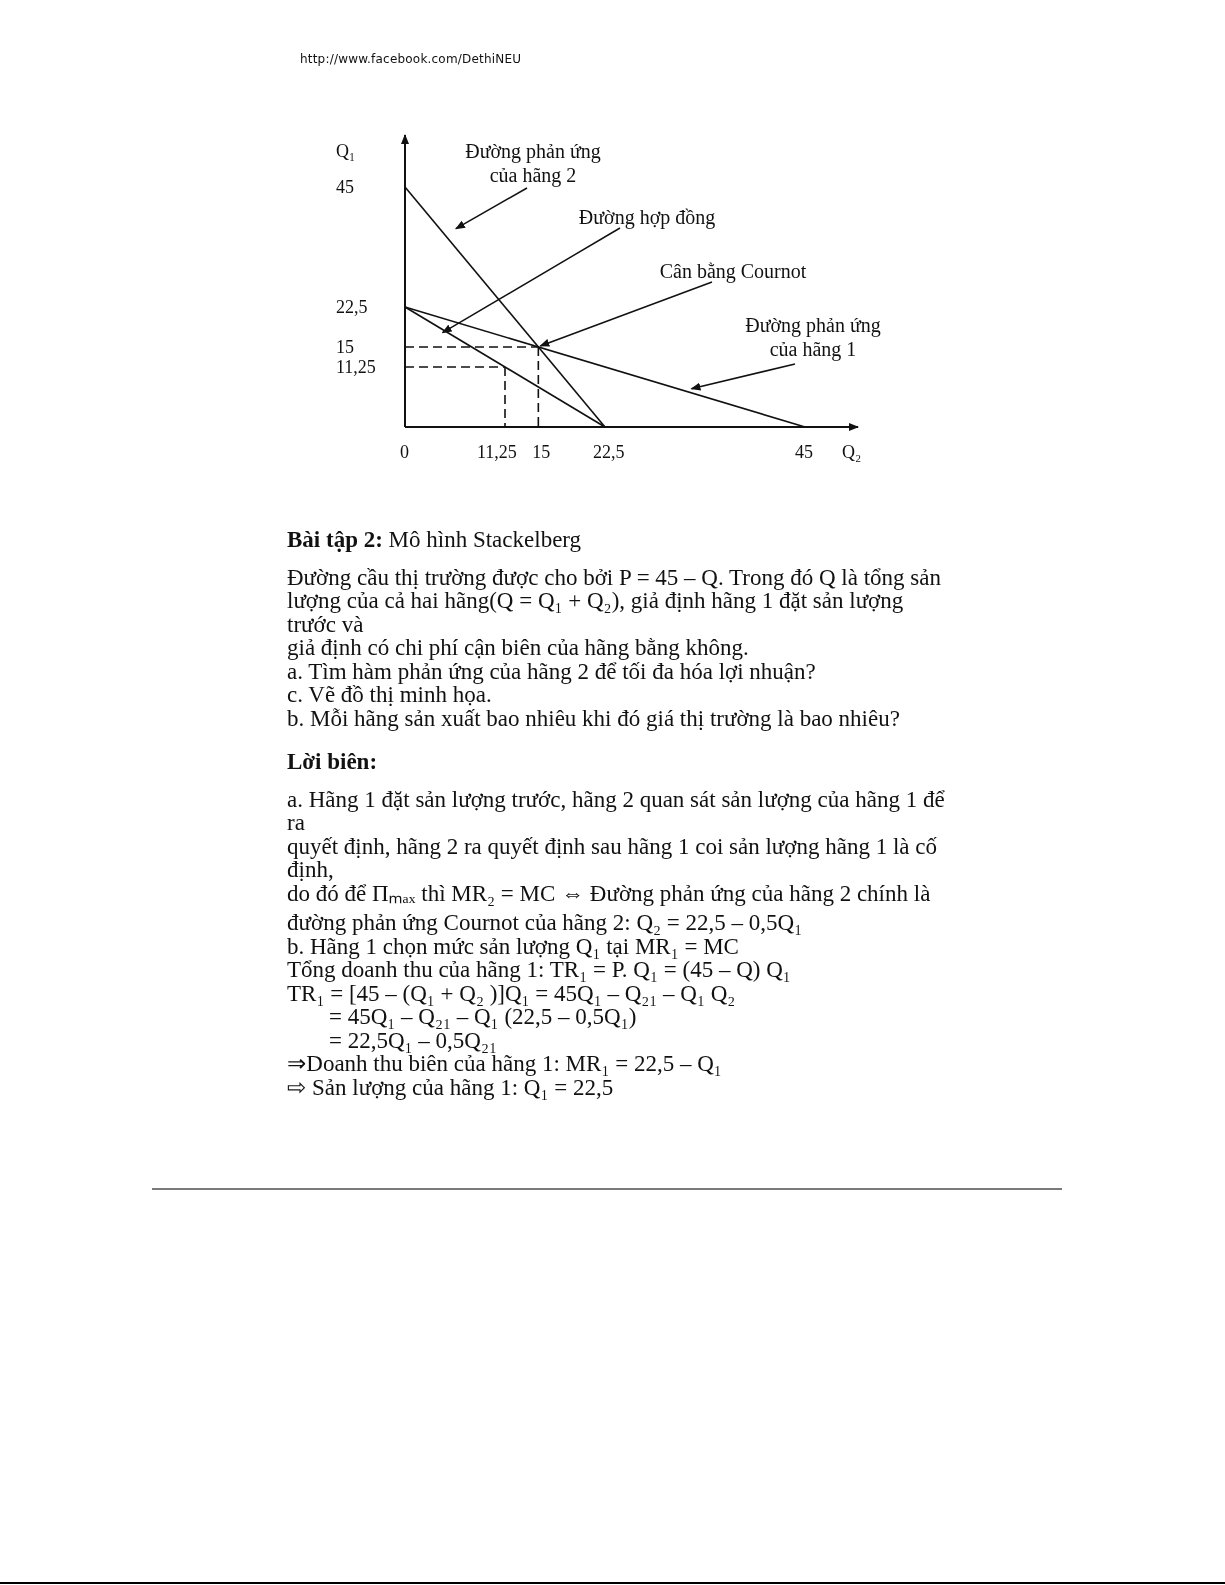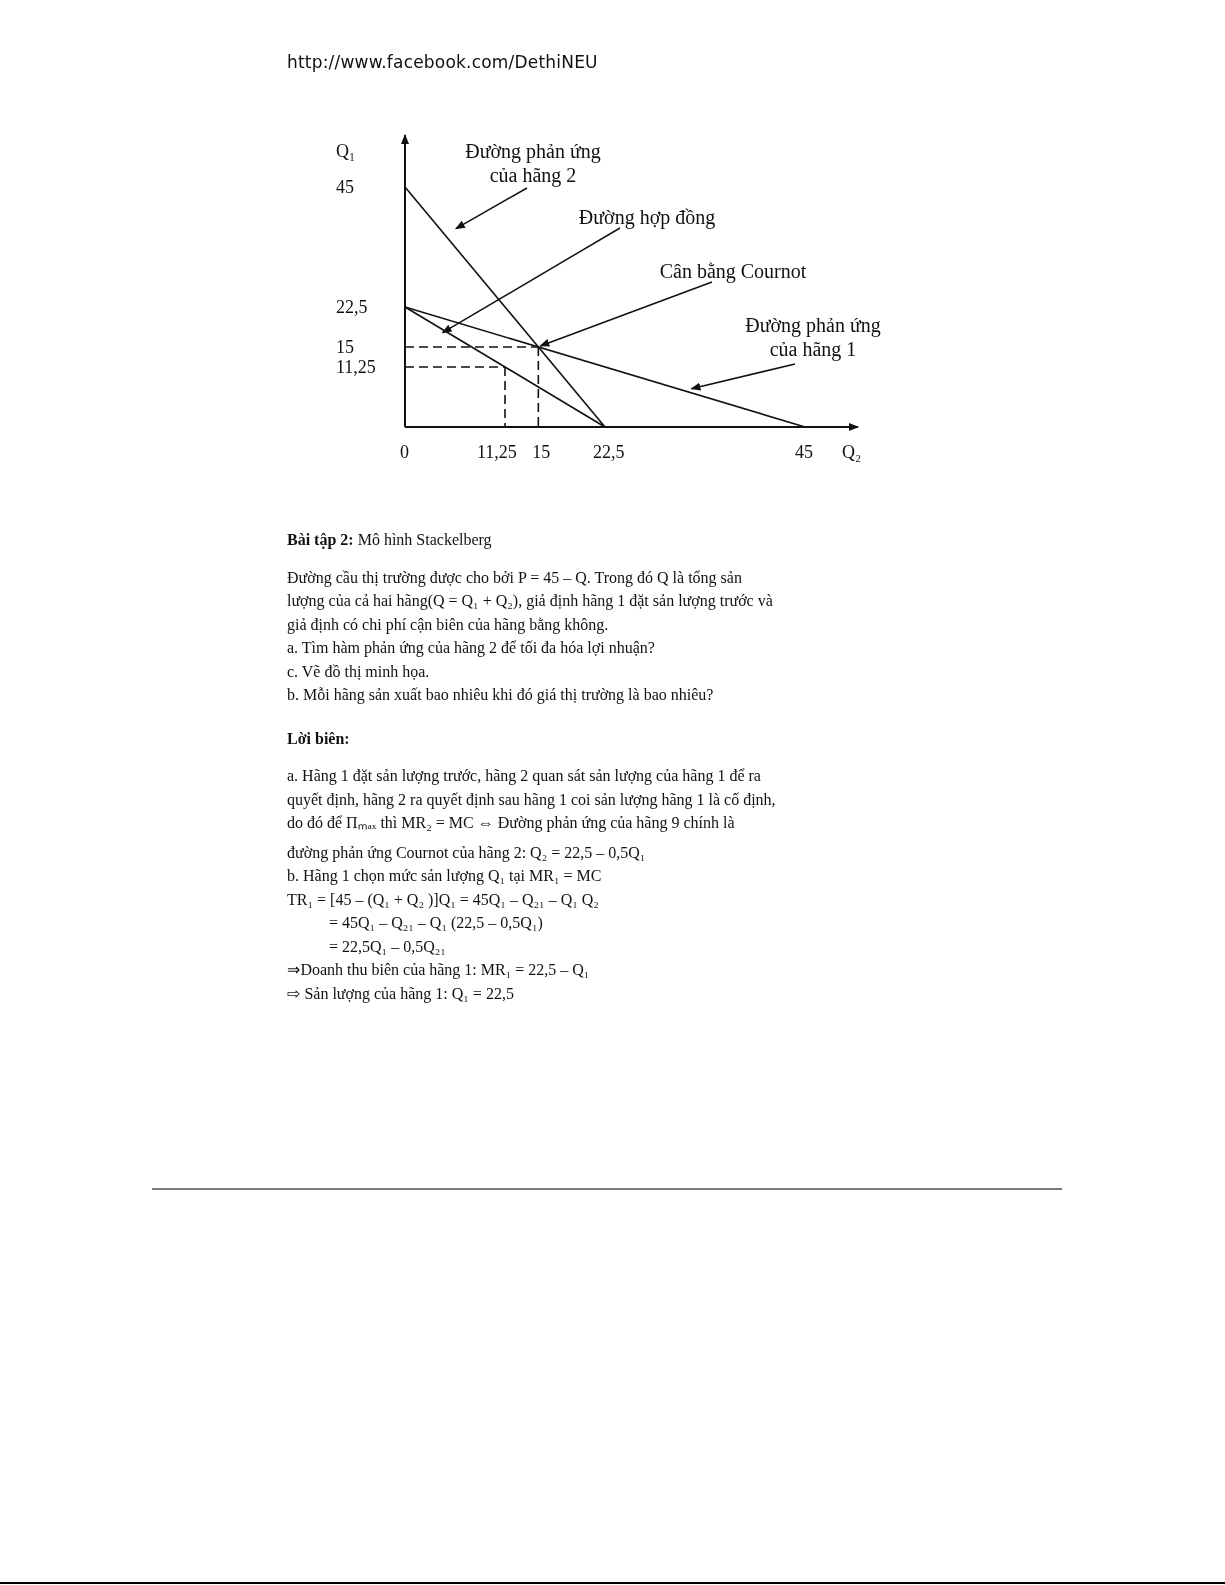--- a/index.html
+++ b/index.html
@@ -1,26 +1,26 @@
 <!DOCTYPE html>
 <html><head>
 <meta charset="utf-8">
 <style>
   html, body { margin: 0; padding: 0; background: #ffffff; }
   body { width: 1225px; height: 1585px; position: relative; overflow: hidden; }
   .header-url {
-    position: absolute; left: 287px; top: 52px;
-    font-family: "DejaVu Sans", sans-serif; font-size: 17px; color: #111;
+    position: absolute; left: 300px; top: 52px;
+    font-family: "DejaVu Sans", sans-serif; font-size: 12px; color: #111;
     letter-spacing: 0.2px;
   }
   #chart { position: absolute; left: 0; top: 0; width: 1225px; height: 500px; }
   .chart-text { font-family: "Liberation Serif", serif; fill: #111; }
   .doc {
     position: absolute; left: 287px; top: 528px; width: 660px;
-    font-family: "Liberation Serif", serif; font-size: 16px; color: #111;
+    font-family: "Liberation Serif", serif; font-size: 23px; color: #111;
     line-height: 23.5px;
   }
   .doc p { margin: 0; }
   .doc .title { margin-bottom: 14px; }
   .doc .gap { height: 20px; }
   .doc b { font-weight: bold; }
   .indent { padding-left: 42px; }
   .divider {
     position: absolute; left: 152px; top: 1188px; width: 910px; height: 0;
     border-top: 2px solid #7a7a7a;
@@ -92,26 +92,27 @@
       <p>a.  Tìm hàm phản ứng của hãng 2 để tối đa hóa lợi nhuận?</p>
       <p>c. Vẽ đồ thị minh họa.</p>
       <p>b.  Mỗi hãng sản xuất bao nhiêu khi đó giá thị trường là bao nhiêu?</p>
     </div>
   <div class="gap"></div>
   <p><b>Lời biên:</b></p>
   <div style="height:14px"></div>
   <div id="sol-a">
       <p>a.  Hãng 1 đặt sản lượng trước, hãng 2 quan sát sản lượng của hãng 1 để ra</p>
       <p>quyết định, hãng 2 ra quyết định sau hãng 1 coi sản lượng hãng 1 là cố định,</p>
-      <p>do đó để Πₘₐₓ thì MR₂ = MC ⇔ Đường phản ứng của hãng 9 chính là</p>
+      <p>do đó để Πₘₐₓ thì MR₂ = MC ⇔ Đường phản ứng của hãng 2 chính là</p>
     </div>
   <div style="height:6px"></div>
   <div id="sol-b">
       <p>đường phản ứng Cournot của hãng 2: Q₂  = 22,5 – 0,5Q₁</p>
       <p>b.  Hãng 1 chọn mức sản lượng Q₁ tại MR₁ = MC</p>
+      <p>Tổng doanh thu của hãng 1: TR₁  = P. Q₁  = (45 – Q) Q₁</p>
       <p>TR₁  = [45 – (Q₁  + Q₂ )]Q₁ = 45Q₁ – Q₂₁ – Q₁ Q₂</p>
     </div>
   <div id="sol-ind" class="indent">
       <p>= 45Q₁ – Q₂₁ – Q₁ (22,5 – 0,5Q₁)</p>
       <p>= 22,5Q₁ – 0,5Q₂₁</p>
     </div>
   <div id="sol-end">
       <p>⇒Doanh thu biên của hãng 1:   MR₁  = 22,5 – Q₁</p>
       <p>⇨ Sản lượng của hãng 1: Q₁  = 22,5</p>
     </div>

